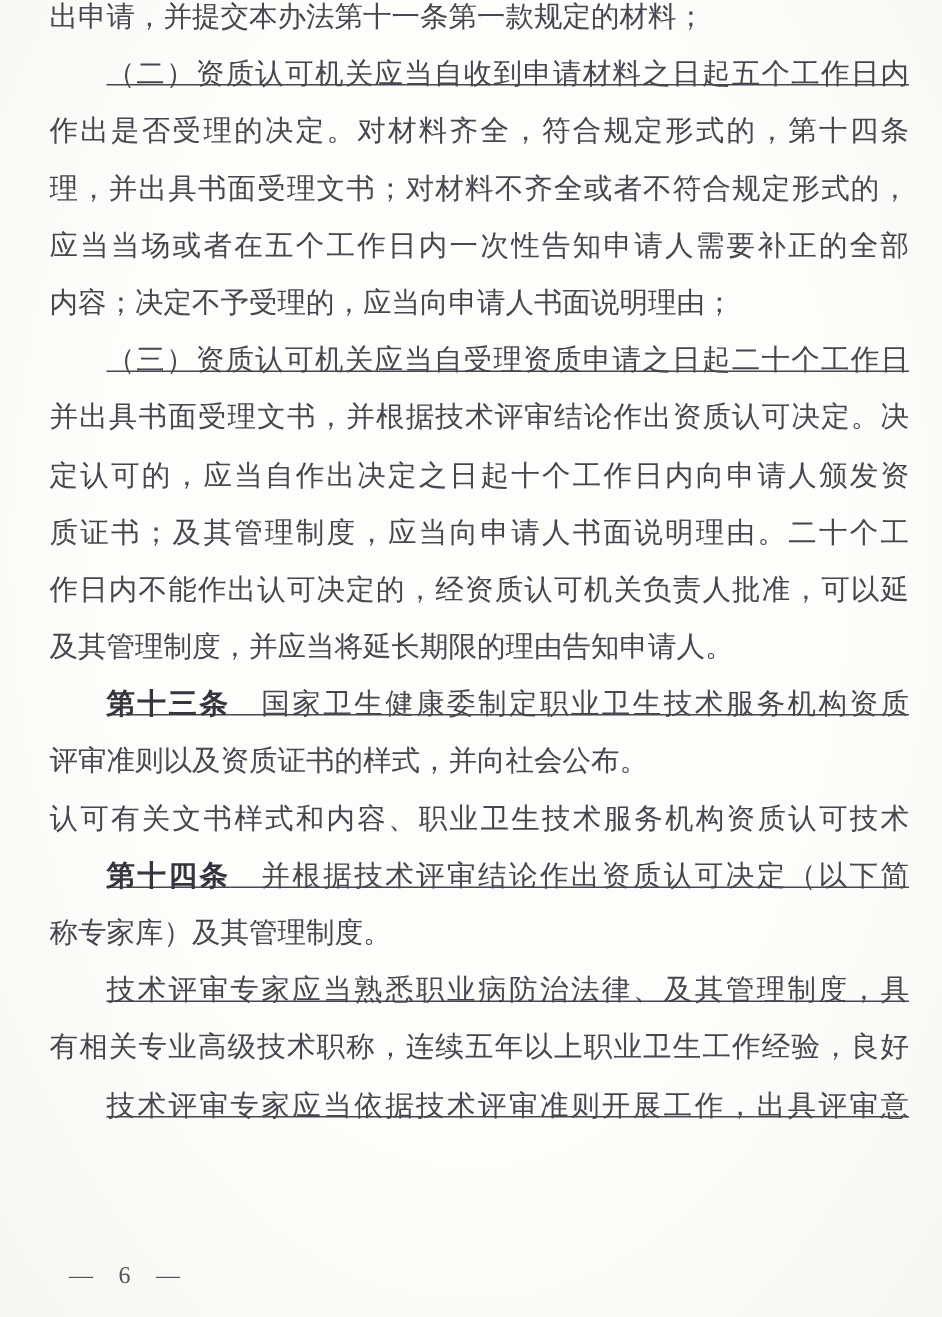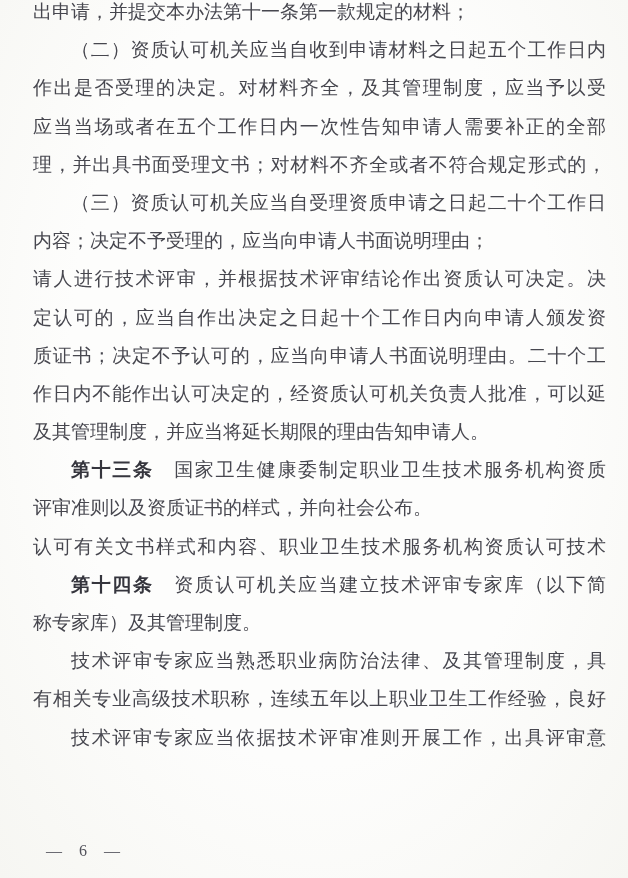--- a/index.html
+++ b/index.html
@@ -28,20 +28,21 @@
     height: 38.2px;
     overflow: hidden;
     text-align: left;
   }
   .line.fill {
     text-align: justify;
     text-align-last: justify;
   }
   .line.indent {
     text-indent: 38px;
+    text-decoration: underline;
   }
   .art-num {
     font-weight: 700;
     color: #35353d;
   }
   .page-number {
     position: absolute;
     left: 46px;
     top: 842px;
     font-size: 16px;
@@ -50,33 +51,33 @@
     color: #53535c;
   }
 </style>
 </head>
 <body>
 
 <div class="page">
   <div class="text-block" id="text-block">
       <div class="line">出申请，并提交本办法第十一条第一款规定的材料；</div>
       <div class="line indent fill">（二）资质认可机关应当自收到申请材料之日起五个工作日内</div>
-      <div class="line fill">作出是否受理的决定。对材料齐全，及其管理制度，应当予以受</div>
+      <div class="line fill">作出是否受理的决定。对材料齐全，符合规定形式的，第十四条</div>
+      <div class="line fill">理，并出具书面受理文书；对材料不齐全或者不符合规定形式的，</div>
       <div class="line fill">应当当场或者在五个工作日内一次性告知申请人需要补正的全部</div>
-      <div class="line fill">理，并出具书面受理文书；对材料不齐全或者不符合规定形式的，</div>
+      <div class="line">内容；决定不予受理的，应当向申请人书面说明理由；</div>
       <div class="line indent fill">（三）资质认可机关应当自受理资质申请之日起二十个工作日</div>
-      <div class="line">内容；决定不予受理的，应当向申请人书面说明理由；</div>
-      <div class="line fill">请人进行技术评审，并根据技术评审结论作出资质认可决定。决</div>
+      <div class="line fill">并出具书面受理文书，并根据技术评审结论作出资质认可决定。决</div>
       <div class="line fill">定认可的，应当自作出决定之日起十个工作日内向申请人颁发资</div>
-      <div class="line fill">质证书；决定不予认可的，应当向申请人书面说明理由。二十个工</div>
+      <div class="line fill">质证书；及其管理制度，应当向申请人书面说明理由。二十个工</div>
       <div class="line fill">作日内不能作出认可决定的，经资质认可机关负责人批准，可以延</div>
       <div class="line">及其管理制度，并应当将延长期限的理由告知申请人。</div>
       <div class="line indent fill"><b class="art-num">第十三条</b><span>　国家卫生健康委制定职业卫生技术服务机构资质</span></div>
       <div class="line">评审准则以及资质证书的样式，并向社会公布。</div>
       <div class="line fill">认可有关文书样式和内容、职业卫生技术服务机构资质认可技术</div>
-      <div class="line indent fill"><b class="art-num">第十四条</b><span>　资质认可机关应当建立技术评审专家库（以下简</span></div>
+      <div class="line indent fill"><b class="art-num">第十四条</b><span>　并根据技术评审结论作出资质认可决定（以下简</span></div>
       <div class="line">称专家库）及其管理制度。</div>
       <div class="line indent fill">技术评审专家应当熟悉职业病防治法律、及其管理制度，具</div>
       <div class="line fill">有相关专业高级技术职称，连续五年以上职业卫生工作经验，良好</div>
       <div class="line indent fill">技术评审专家应当依据技术评审准则开展工作，出具评审意</div>
     </div>
   <div class="page-number">— 6 —</div>
 </div>
 
 </body></html>

